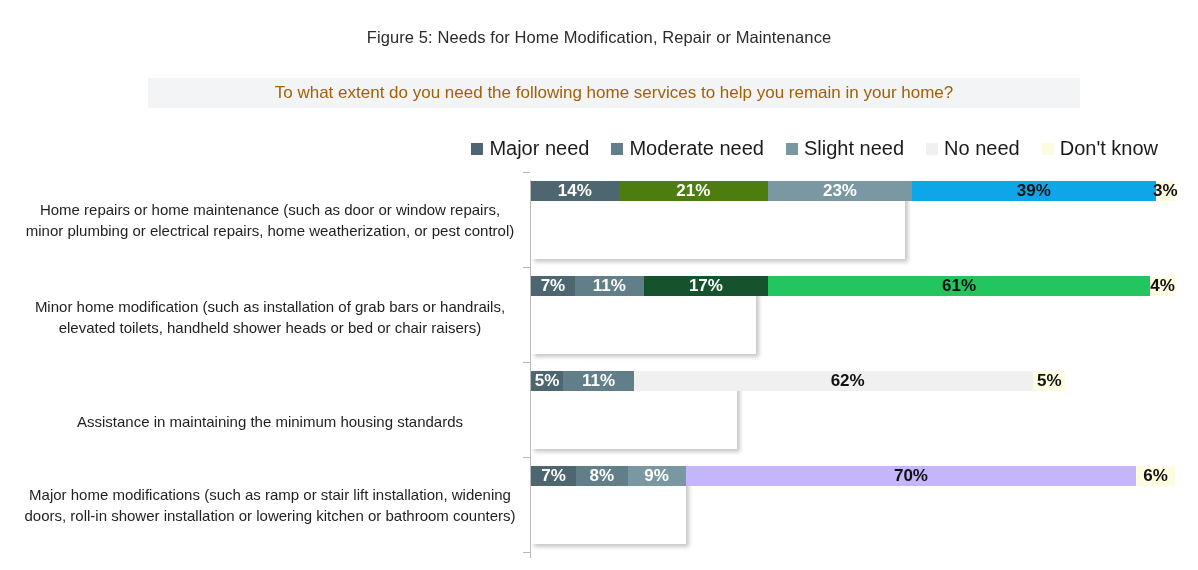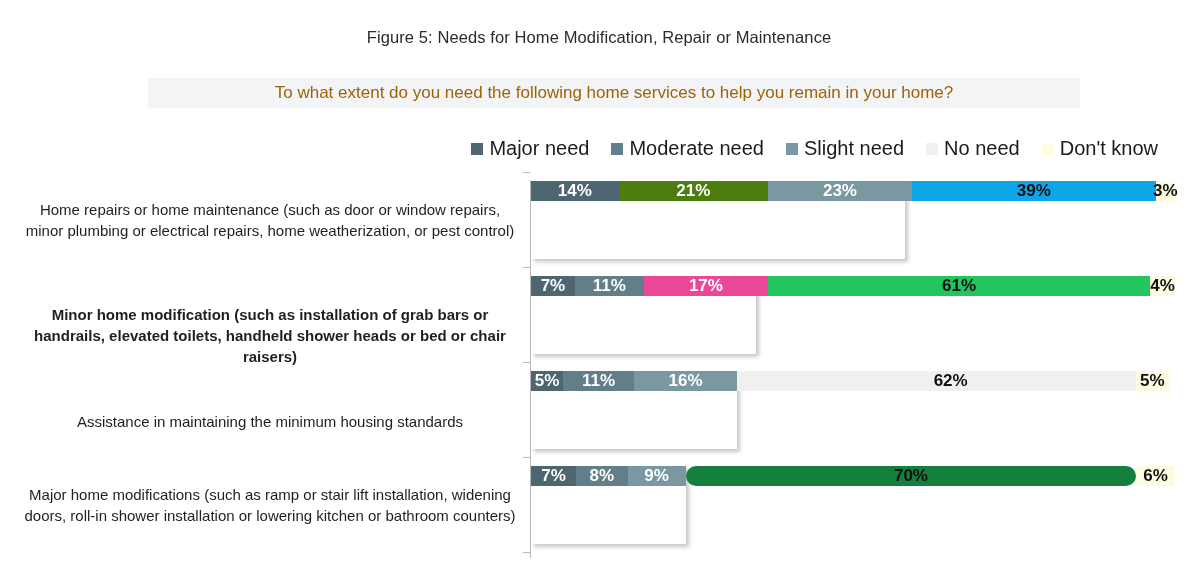--- a/index.html
+++ b/index.html
@@ -205,73 +205,70 @@
           <span class="seg-label">23%</span>
         </div>
         <div class="seg dark-text" style="width: 251.16px; background: #0ea5e9; z-index: 1;">
           <span class="seg-label">39%</span>
         </div>
         <div class="seg dark-text" style="width: 19.32px; background: rgb(253, 252, 224); z-index: 1;">
           <span class="seg-label">3%</span>
         </div>
       </div>
       <div class="tick" style="top: 95px;"></div>
-      <div class="cat-label" style="top: 132px; font-weight: bold;">Minor home modification (such as installation of grab bars or handrails, elevated toilets, handheld shower heads or bed or chair raisers)</div>
+      <div class="cat-label" style="top: 124px;">Minor home modification (such as installation of grab bars or handrails, elevated toilets, handheld shower heads or bed or chair raisers)</div>
       <div class="bar" style="top: 104px; width: 644px;">
         <div class="shadow-group" style="width: 225.4px;"></div>
         <div class="seg light-text" style="width: 45.08px; background: rgb(77, 102, 112); z-index: 2;">
           <span class="seg-label">7%</span>
         </div>
         <div class="seg light-text" style="width: 70.84px; background: rgb(98, 126, 136); z-index: 2;">
           <span class="seg-label">11%</span>
         </div>
-        <div class="seg light-text" style="width: 128px; background: #ec4899; z-index: 2;">
+        <div class="seg light-text" style="width: 128px; background: #14532d; z-index: 2;">
           <span class="seg-label">17%</span>
         </div>
         <div class="seg dark-text" style="width: 392.84px; background: #22c55e; z-index: 1;">
           <span class="seg-label">61%</span>
         </div>
         <div class="seg dark-text" style="width: 25.76px; background: rgb(253, 252, 224); z-index: 1;">
           <span class="seg-label">4%</span>
         </div>
       </div>
       <div class="tick" style="top: 190px;"></div>
       <div class="cat-label" style="top: 239px;">Assistance in maintaining the minimum housing standards</div>
       <div class="bar" style="top: 199px; width: 644px;">
         <div class="shadow-group" style="width: 206.08px;"></div>
         <div class="seg light-text" style="width: 32.2px; background: rgb(77, 102, 112); z-index: 2;">
           <span class="seg-label">5%</span>
         </div>
         <div class="seg light-text" style="width: 70.84px; background: rgb(98, 126, 136); z-index: 2;">
           <span class="seg-label">11%</span>
         </div>
-        <div class="seg light-text" style="width: 103.04px; background: rgb(122, 152, 162); z-index: 2;">
-          <span class="seg-label">16%</span>
-        </div>
         <div class="seg dark-text" style="width: 399.28px; background: rgb(240, 240, 240); z-index: 1; padding-left: 28px;">
           <span class="seg-label">62%</span>
         </div>
         <div class="seg dark-text" style="width: 32.2px; background: rgb(253, 252, 224); z-index: 1;">
           <span class="seg-label">5%</span>
         </div>
       </div>
       <div class="tick" style="top: 285px;"></div>
       <div class="cat-label" style="top: 312px;">Major home modifications (such as ramp or stair lift installation, widening doors, roll-in shower installation or lowering kitchen or bathroom counters)</div>
       <div class="bar" style="top: 294px; width: 644px;">
         <div class="shadow-group" style="width: 154.56px;"></div>
         <div class="seg light-text" style="width: 45.08px; background: rgb(77, 102, 112); z-index: 2;">
           <span class="seg-label">7%</span>
         </div>
         <div class="seg light-text" style="width: 51.52px; background: rgb(98, 126, 136); z-index: 2;">
           <span class="seg-label">8%</span>
         </div>
         <div class="seg light-text" style="width: 57.96px; background: rgb(122, 152, 162); z-index: 2;">
           <span class="seg-label">9%</span>
         </div>
-        <div class="seg dark-text" style="width: 450.8px; background: #15803d; z-index: 1; border-radius: 13px;">
+        <div class="seg dark-text" style="width: 450.8px; background: #c4b5fd; z-index: 1;">
           <span class="seg-label">70%</span>
         </div>
         <div class="seg dark-text" style="width: 38.64px; background: rgb(253, 252, 224); z-index: 1;">
           <span class="seg-label">6%</span>
         </div>
       </div>
       <div class="tick" style="top: 380px;"></div>
     </div>
 </div>
 

